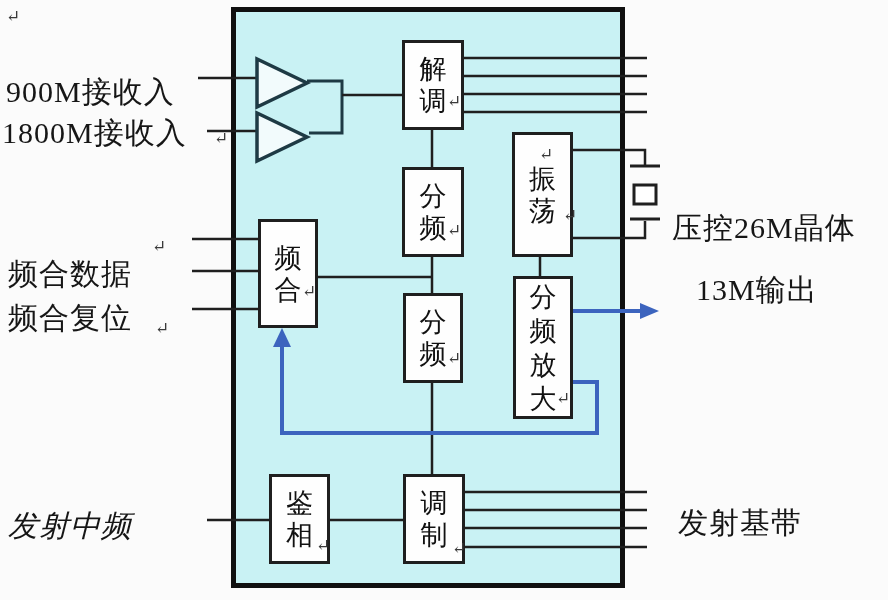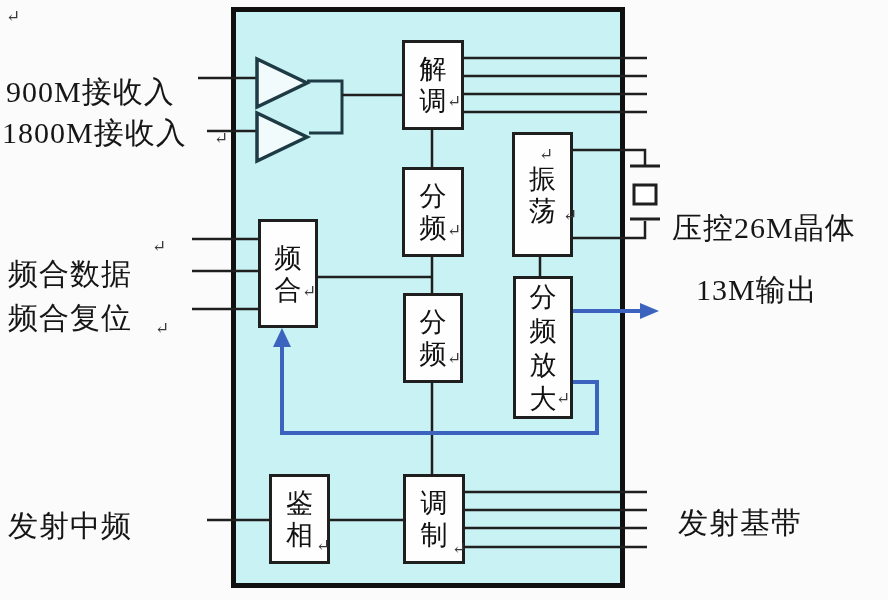--- a/index.html
+++ b/index.html
@@ -123,21 +123,21 @@
 
   <div class="block" style="left:403px;top:474px;width:62px;height:90px;">
     <span class="ch">调</span>
     <span class="ch">制</span>
   </div>
 
   <div class="iolabel" style="left:6px;top:72px;">900M接收入</div>
   <div class="iolabel" style="left:2px;top:113px;">1800M接收入</div>
   <div class="iolabel" style="left:8px;top:254px;text-align:right;">频合数据</div>
   <div class="iolabel" style="left:8px;top:298px;">频合复位</div>
-  <div class="iolabel" style="left:8px;top:506px;">发射中频</div>
+  <div class="iolabel" style="left:8px;top:506px;font-style:italic;">发射中频</div>
 
   <div class="iolabel" style="left:672px;top:180px;margin-top:28px;">压控26M晶体</div>
   <div class="iolabel" style="left:668px;top:270px;margin-left:28px;">13M输出</div>
   <div class="iolabel" style="left:678px;top:503px;">发射基带</div>
 
   <span class="pmark" style="left:6px;top:8px;">↵</span>
   <span class="pmark" style="left:214px;top:130px;">↵</span>
   <span class="pmark" style="left:152px;top:238px;">↵</span>
   <span class="pmark" style="left:155px;top:320px;">↵</span>
   <span class="pmark" style="left:447px;top:93px;">↵</span>

